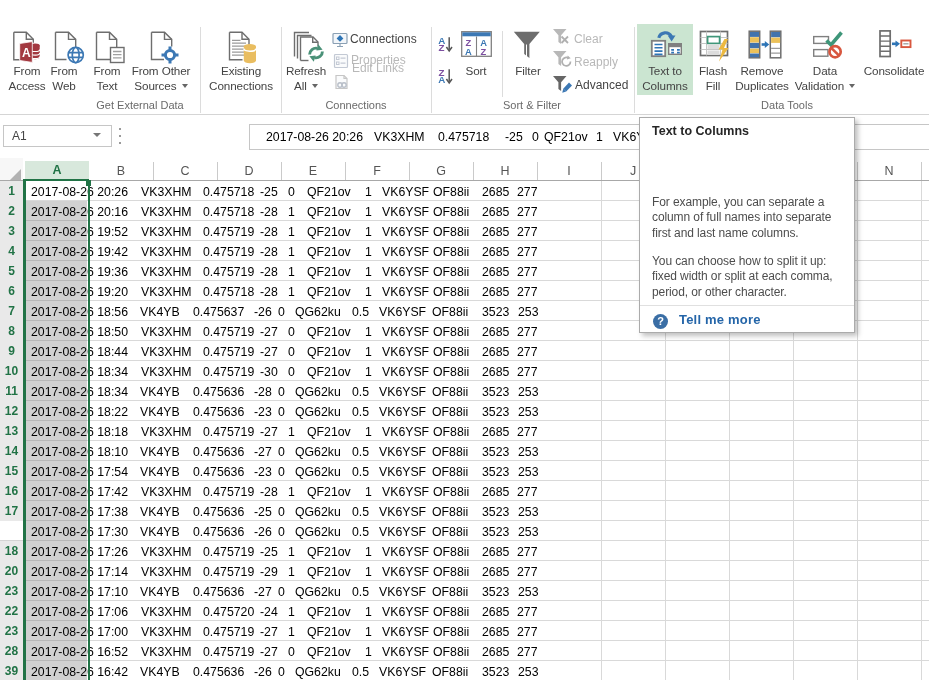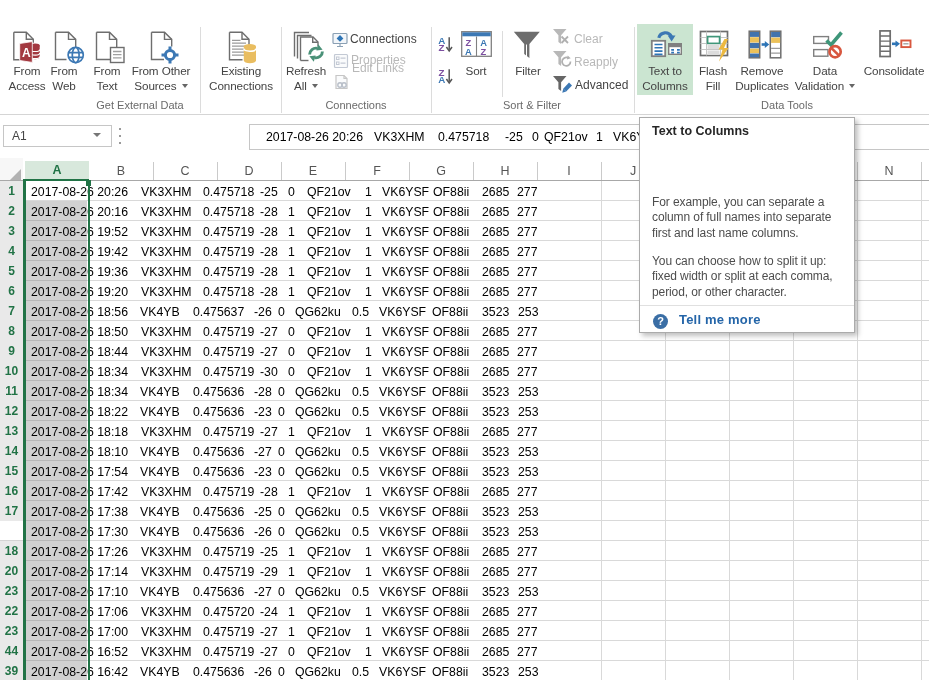--- a/index.html
+++ b/index.html
@@ -791,21 +791,21 @@
 <div class="rhd" style="top:288px">14</div>
 <div class="rhd" style="top:308px">15</div>
 <div class="rhd" style="top:328px">16</div>
 <div class="rhd" style="top:348px">17</div>
 <div class="rhd" style="top:388px">18</div>
 <div class="rhd" style="top:388px">18</div>
 <div class="rhd" style="top:408px">20</div>
 <div class="rhd" style="top:428px">23</div>
 <div class="rhd" style="top:448px">22</div>
 <div class="rhd" style="top:468px">23</div>
-<div class="rhd" style="top:488px">44</div>
+<div class="rhd" style="top:488px">28</div>
 <div class="rhd" style="top:508px">39</div>
     <div id="selL"></div>
     <div id="selR"></div>
     <div id="handle"></div>
   </div>
 
   <div id="tip">
     <h1>Text to Columns</h1>
     <div class="tipp" style="top:77px">For example, you can separate a<br>column of full names into separate<br>first and last name columns.</div>
     <div class="tipp" style="top:136px">You can choose how to split it up:<br>fixed width or split at each comma,<br>period, or other character.</div>

